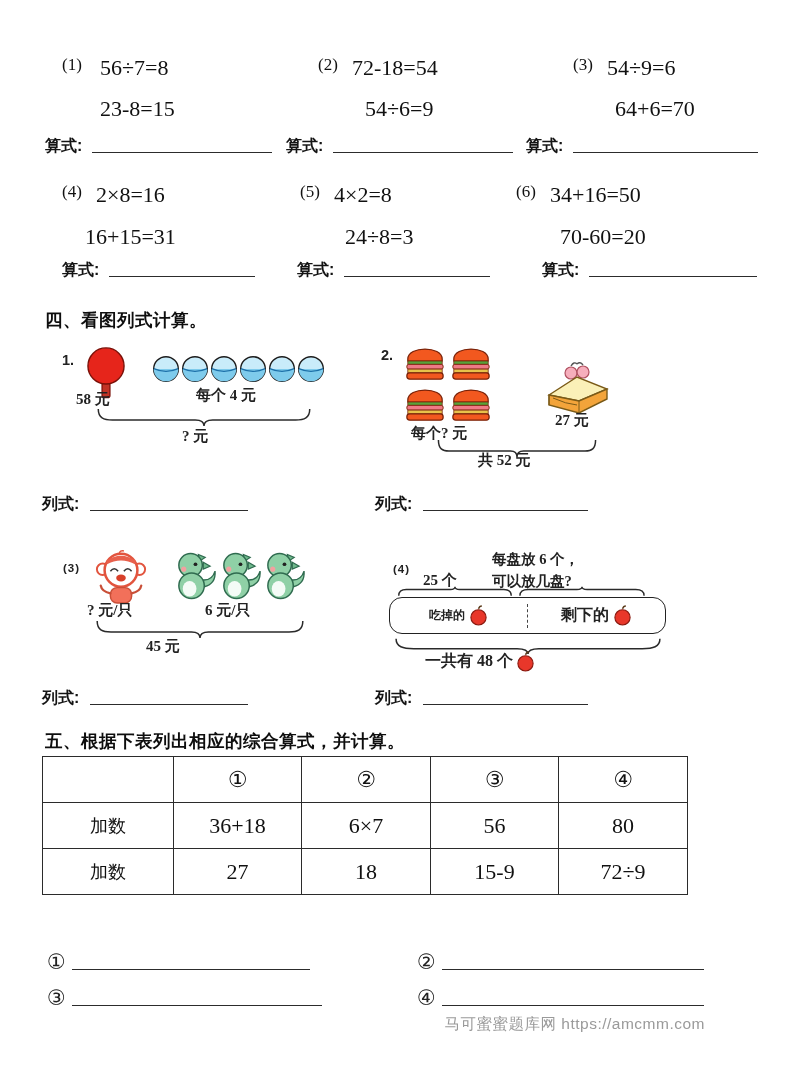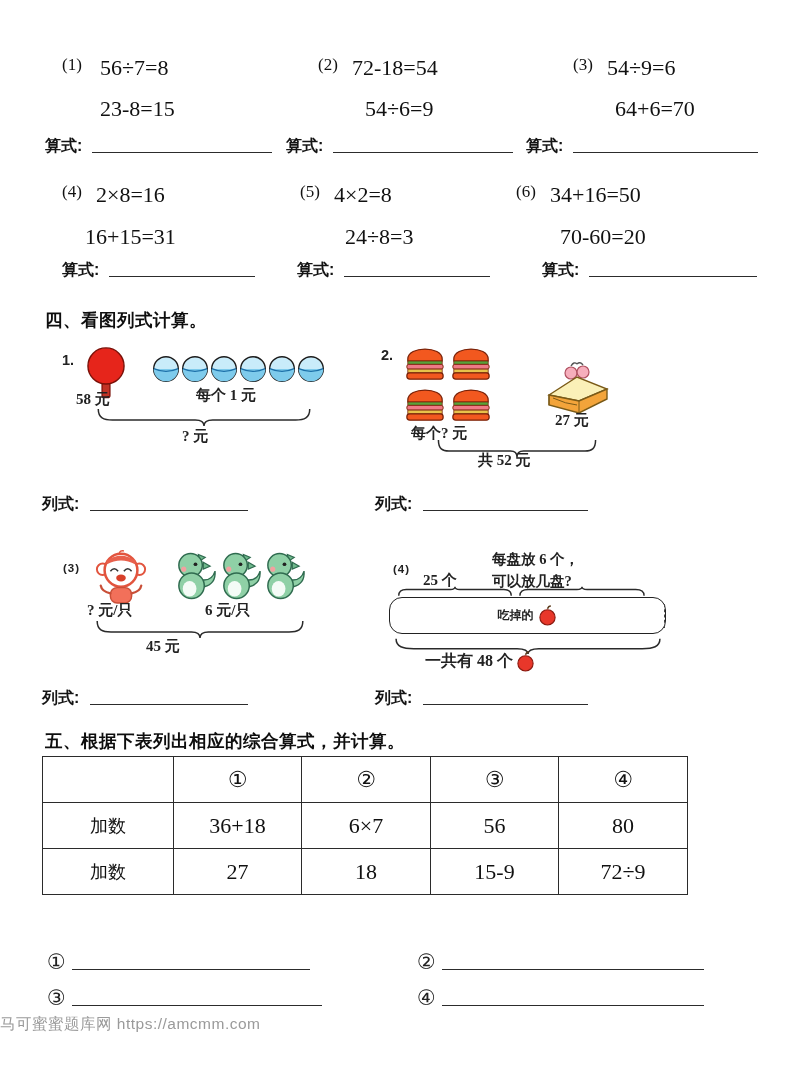--- a/index.html
+++ b/index.html
@@ -21,21 +21,21 @@
   .p4-box{width:277px;height:37px;border:1.8px solid #222;border-radius:13px;display:flex;align-items:center;background:#fff}
   .p4-cell{flex:1;display:flex;align-items:center;justify-content:center;gap:4px;height:100%}
   .p4-divider{width:0;height:24px;border-left:1.6px dashed #444}
   .total-row{display:flex;align-items:center;gap:3px}
   .tbl{position:absolute;left:42px;top:756px;border-collapse:collapse;background:#fff}
   .tbl td{border:1.7px solid #2b2b2b;text-align:center;vertical-align:middle;height:46px}
   .cell-label{width:131px;font-size:18px;color:#111}
   .cell-head{font-size:22px;color:#111}
   .cell-val{font-family:"Liberation Serif","DejaVu Serif",serif;font-size:22px;color:#111}
   .circ-num{font-size:21px;color:#222}
-  .footer{position:absolute;left:0;top:1014px;width:705px;text-align:left;
+  .footer{position:absolute;left:0;top:1014px;width:705px;text-align:right;
           color:#9a9a9a;font-size:15.5px;letter-spacing:.5px}
   svg{display:block}
 </style>
 </head>
 <body>
 
 <div class="page">
 
 
   <span class="abs pnum" style="left:62px;top:55px">(1)</span>
@@ -109,21 +109,21 @@
         <path d="M1.8,15 A13.2,13.2 0 0 0 28.2,15 Z" fill="#7ecbec"></path>
         <path d="M2,14.6 Q15,20.5 28,14.6" fill="none" stroke="#1b6fa8" stroke-width="1.3"></path>
       </svg>
     <svg width="28" height="28" viewBox="0 0 30 30">
         <circle cx="15" cy="15" r="13.2" fill="#c9ecfa" stroke="#1c1c1c" stroke-width="1.5"></circle>
         <path d="M1.8,15 A13.2,13.2 0 0 0 28.2,15 Z" fill="#7ecbec"></path>
         <path d="M2,14.6 Q15,20.5 28,14.6" fill="none" stroke="#1b6fa8" stroke-width="1.3"></path>
       </svg>
   </span>
   <span class="abs hand" style="left:76px;top:390px">58 元</span>
-  <span class="abs hand" style="left:196px;top:386px">每个 1 元</span>
+  <span class="abs hand" style="left:196px;top:386px">每个 4 元</span>
   <span class="abs" style="left:95px;top:407px">
     <svg width="218" height="20" viewBox="0 0 200 20" preserveAspectRatio="none">
         <path d="M3,2 C3,11 8,13 16,13 L92,13 C97,13 100,15 100,19 C100,15 103,13 108,13 L184,13 C192,13 197,11 197,2" fill="none" stroke="#2a2a2a" stroke-width="1.5" vector-effect="non-scaling-stroke"></path>
       </svg>
   </span>
   <span class="abs hand" style="left:182px;top:427px">? 元</span>
 
   <span class="abs plabel" style="left:381px;top:347px">2.</span>
   <span class="abs burger-grid" style="left:404px;top:341px">
     <svg width="42" height="40" viewBox="0 0 44 40">
@@ -254,20 +254,27 @@
   </span>
   <div class="abs p4-box" style="left:389px;top:597px">
     <div class="p4-cell">
       <span class="hand" style="font-size:12px">吃掉的</span>
       <svg width="19" height="21" viewBox="0 0 20 22">
           <path d="M10,4 Q11,1 13.5,1" fill="none" stroke="#5a3a1a" stroke-width="1.6"></path>
           <circle cx="10" cy="13" r="8" fill="#e8372a" stroke="#8a1a10" stroke-width="1.2"></circle>
         </svg>
     </div>
     <div class="p4-divider"></div>
+    <div class="p4-cell">
+      <span class="hand" style="font-size:16px">剩下的</span>
+      <svg width="19" height="21" viewBox="0 0 20 22">
+          <path d="M10,4 Q11,1 13.5,1" fill="none" stroke="#5a3a1a" stroke-width="1.6"></path>
+          <circle cx="10" cy="13" r="8" fill="#e8372a" stroke="#8a1a10" stroke-width="1.2"></circle>
+        </svg>
+    </div>
   </div>
   <span class="abs" style="left:392px;top:637px">
     <svg width="272" height="18" viewBox="0 0 200 20" preserveAspectRatio="none">
         <path d="M3,2 C3,11 8,13 16,13 L92,13 C97,13 100,15 100,19 C100,15 103,13 108,13 L184,13 C192,13 197,11 197,2" fill="none" stroke="#2a2a2a" stroke-width="1.5" vector-effect="non-scaling-stroke"></path>
       </svg>
   </span>
   <div class="abs total-row" style="left:425px;top:651px">
     <span class="hand" style="font-size:16px">一共有 48 个</span>
     <svg width="19" height="21" viewBox="0 0 20 22">
         <path d="M10,4 Q11,1 13.5,1" fill="none" stroke="#5a3a1a" stroke-width="1.6"></path>

